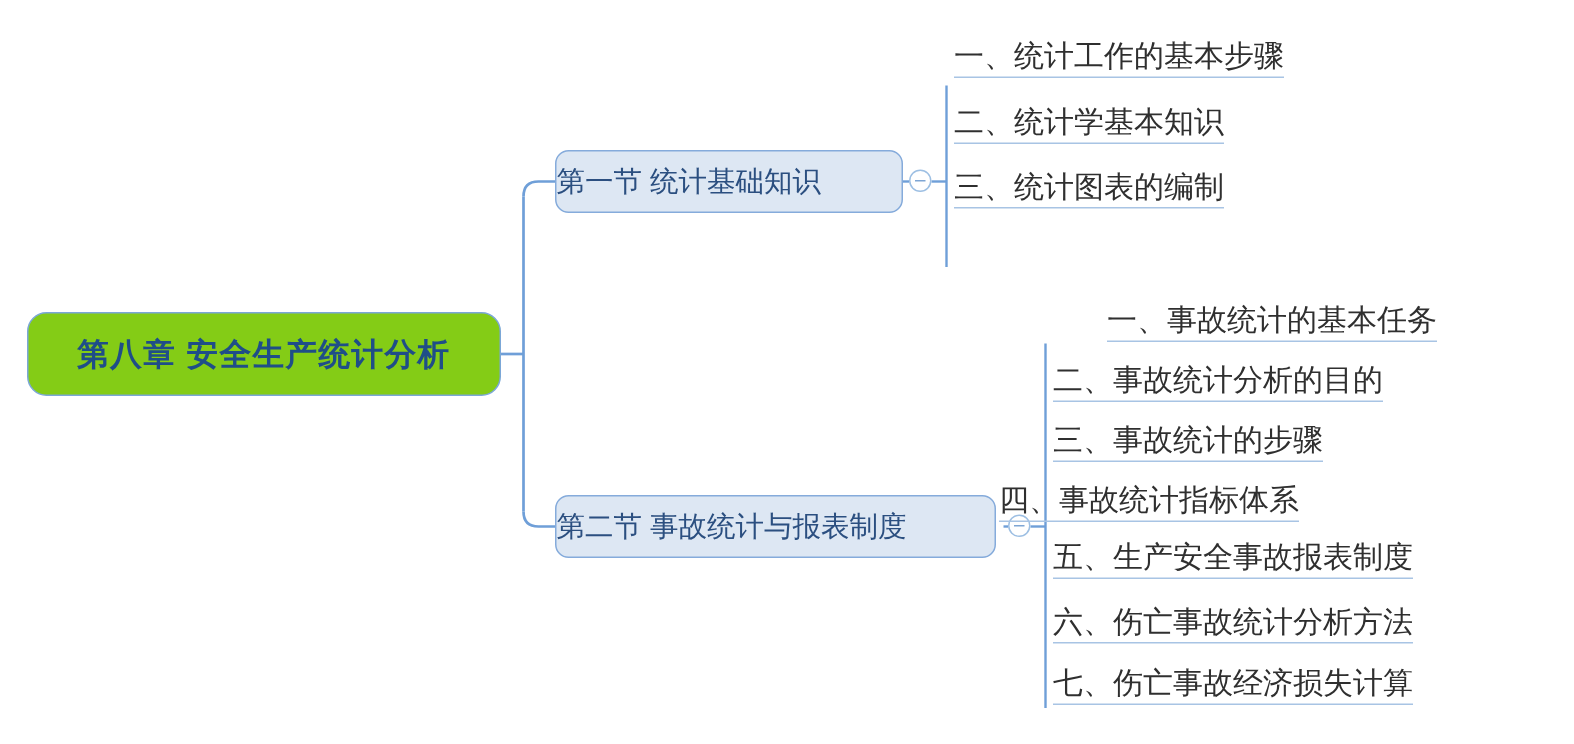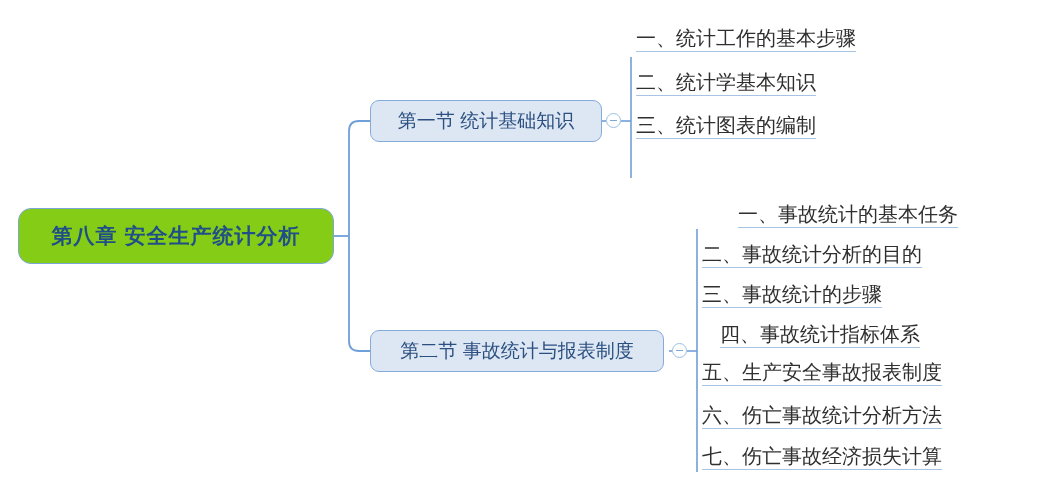--- a/index.html
+++ b/index.html
@@ -51,21 +51,20 @@
 
   
   .branch-node {
     position: absolute;
     box-sizing: border-box;
     background: #dde7f3;
     border: 1.4px solid #85abdb;
     border-radius: 9px;
     display: flex;
     align-items: center;
-    justify-content: center;
   }
   .branch-node .label {
     font-size: 19px;
     color: #2b4f80;
     white-space: nowrap;
   }
   #branch-0 {
     left: 370px;
     top: 100px;
     width: 232px;
@@ -221,21 +220,21 @@
 
   <div class="leaf-node" style="left:702px; top:190px;margin-left:36px;">
     <span class="label">一、事故统计的基本任务</span>
   </div>
   <div class="leaf-node" style="left:702px; top:230px;">
     <span class="label">二、事故统计分析的目的</span>
   </div>
   <div class="leaf-node" style="left:702px; top:270px;">
     <span class="label">三、事故统计的步骤</span>
   </div>
-  <div class="leaf-node" style="left:720px; top:310px;text-align:right;">
+  <div class="leaf-node" style="left:666px; top:310px;text-align:right;">
     <span class="label">四、事故统计指标体系</span>
   </div>
   <div class="leaf-node" style="left:702px; top:348px;">
     <span class="label">五、生产安全事故报表制度</span>
   </div>
   <div class="leaf-node" style="left:702px; top:391px;">
     <span class="label">六、伤亡事故统计分析方法</span>
   </div>
   <div class="leaf-node" style="left:702px; top:432px;">
     <span class="label">七、伤亡事故经济损失计算</span>

